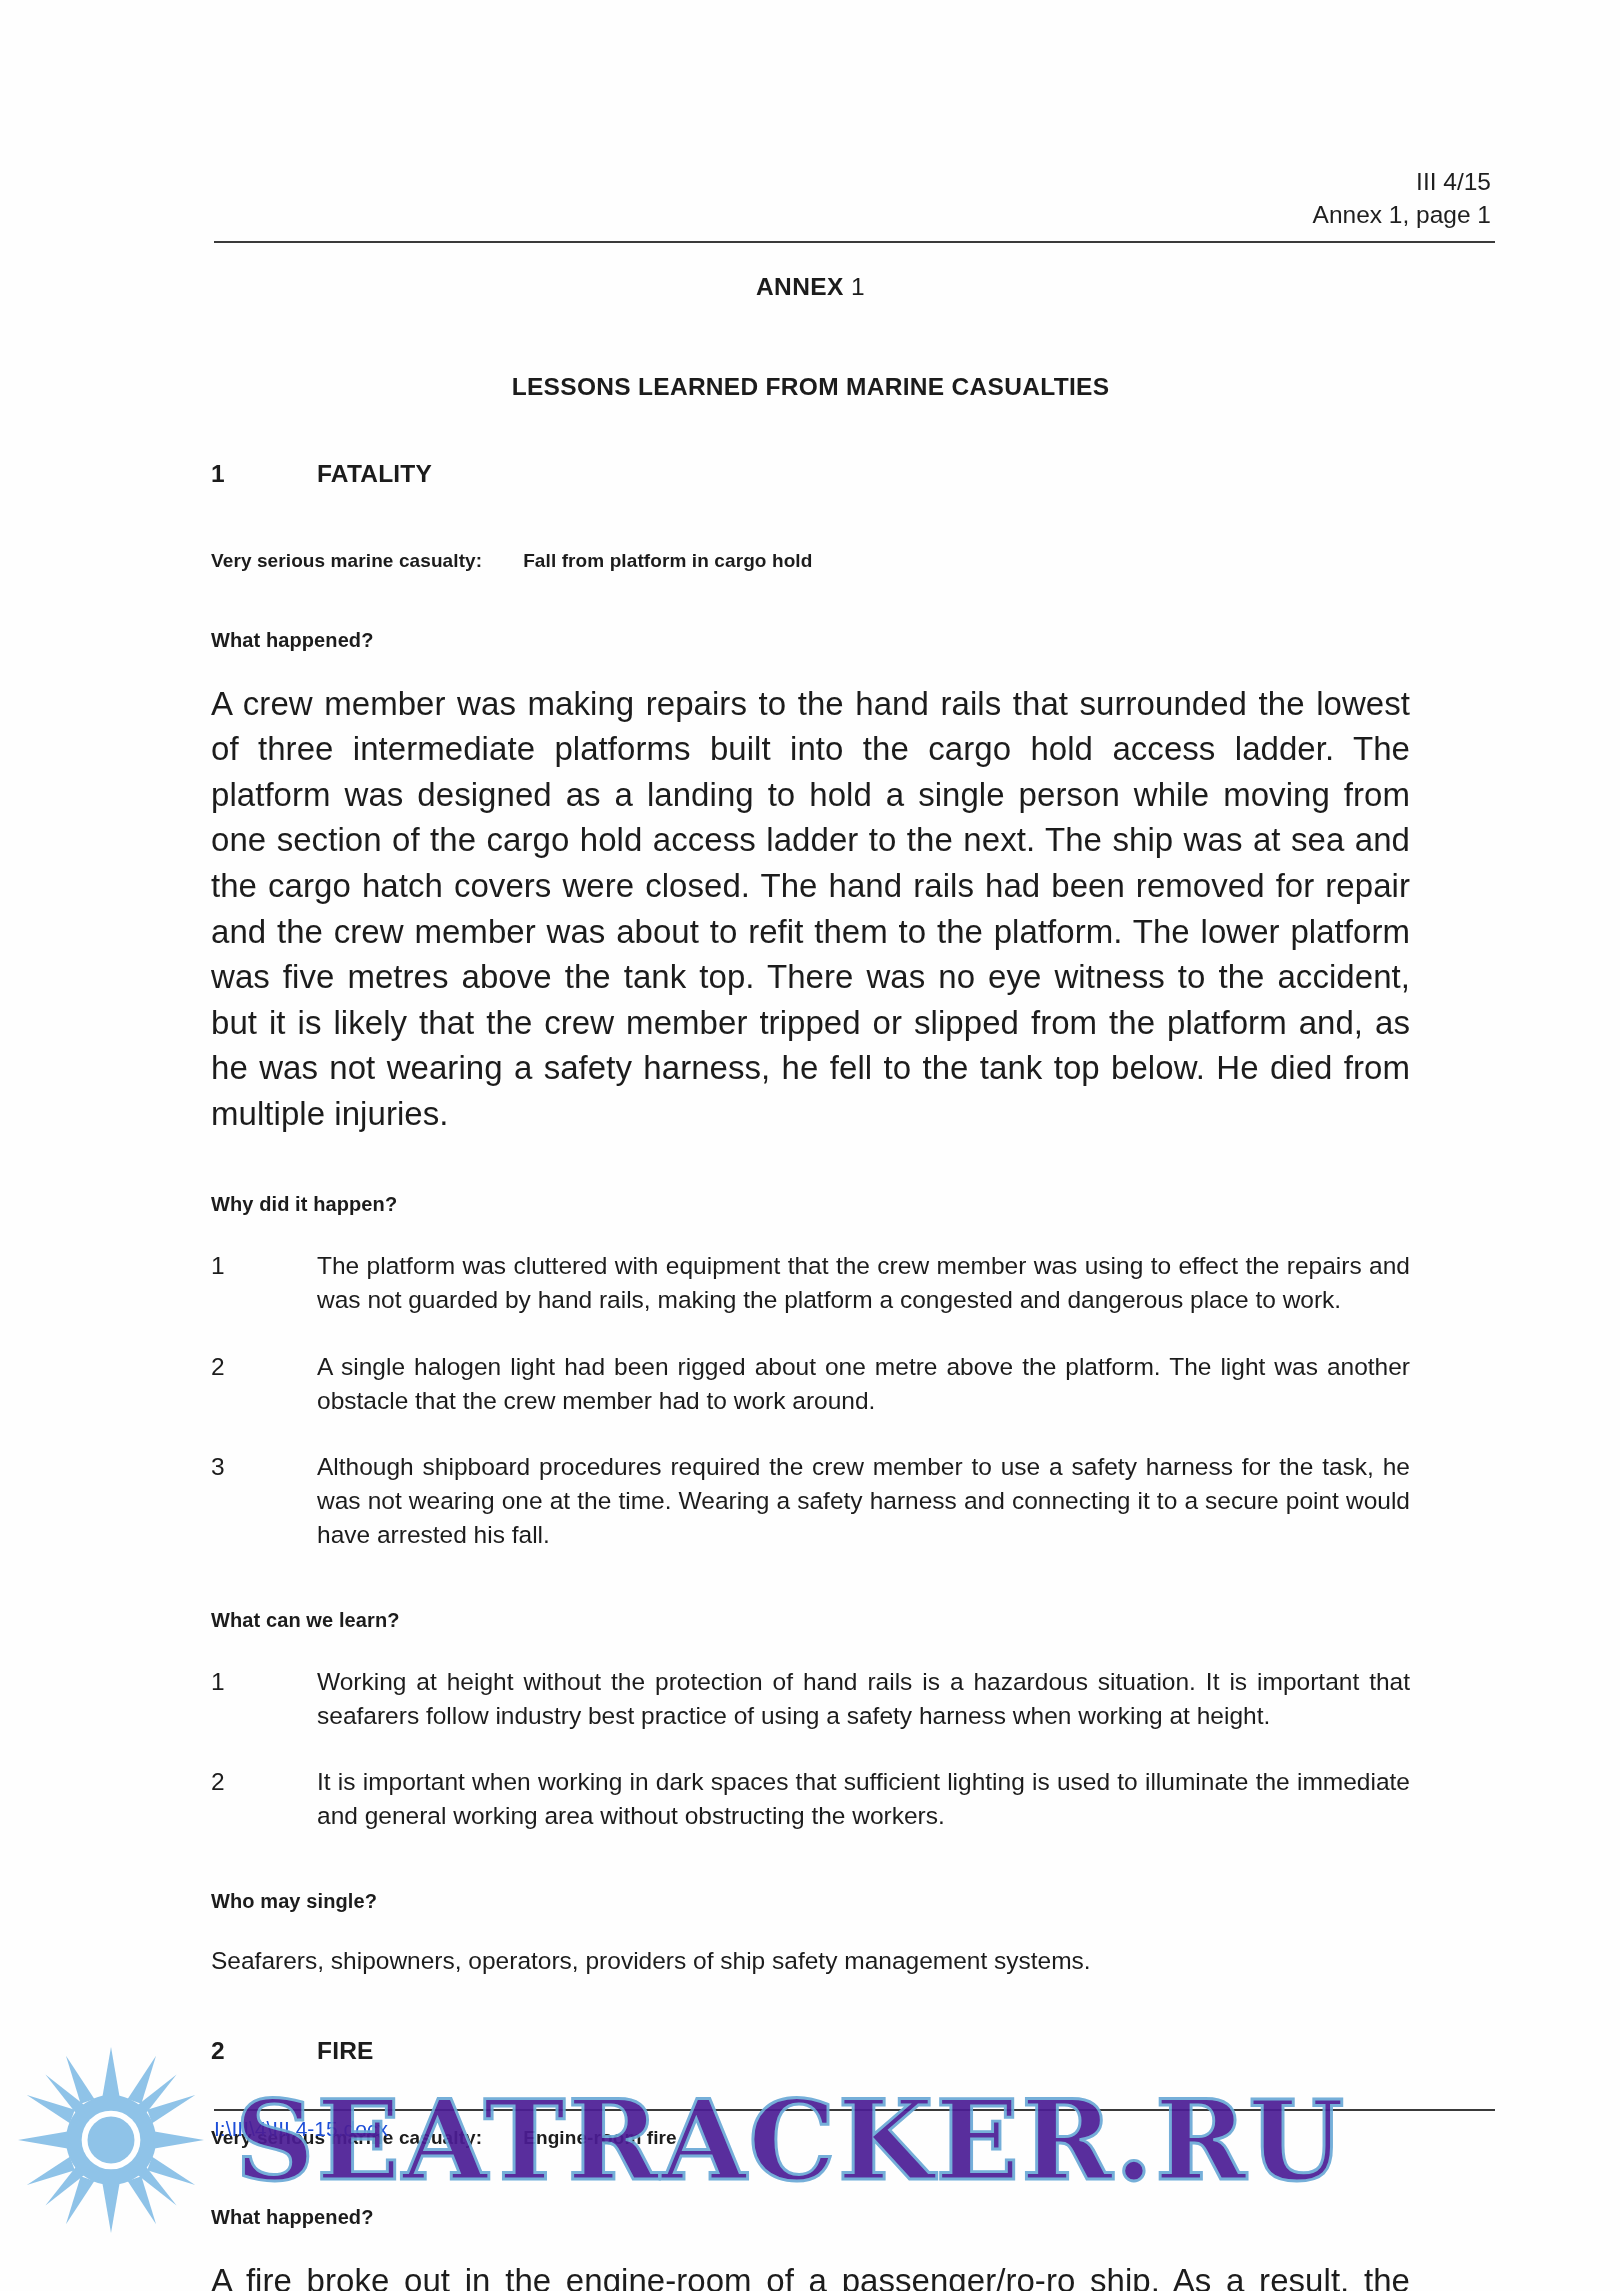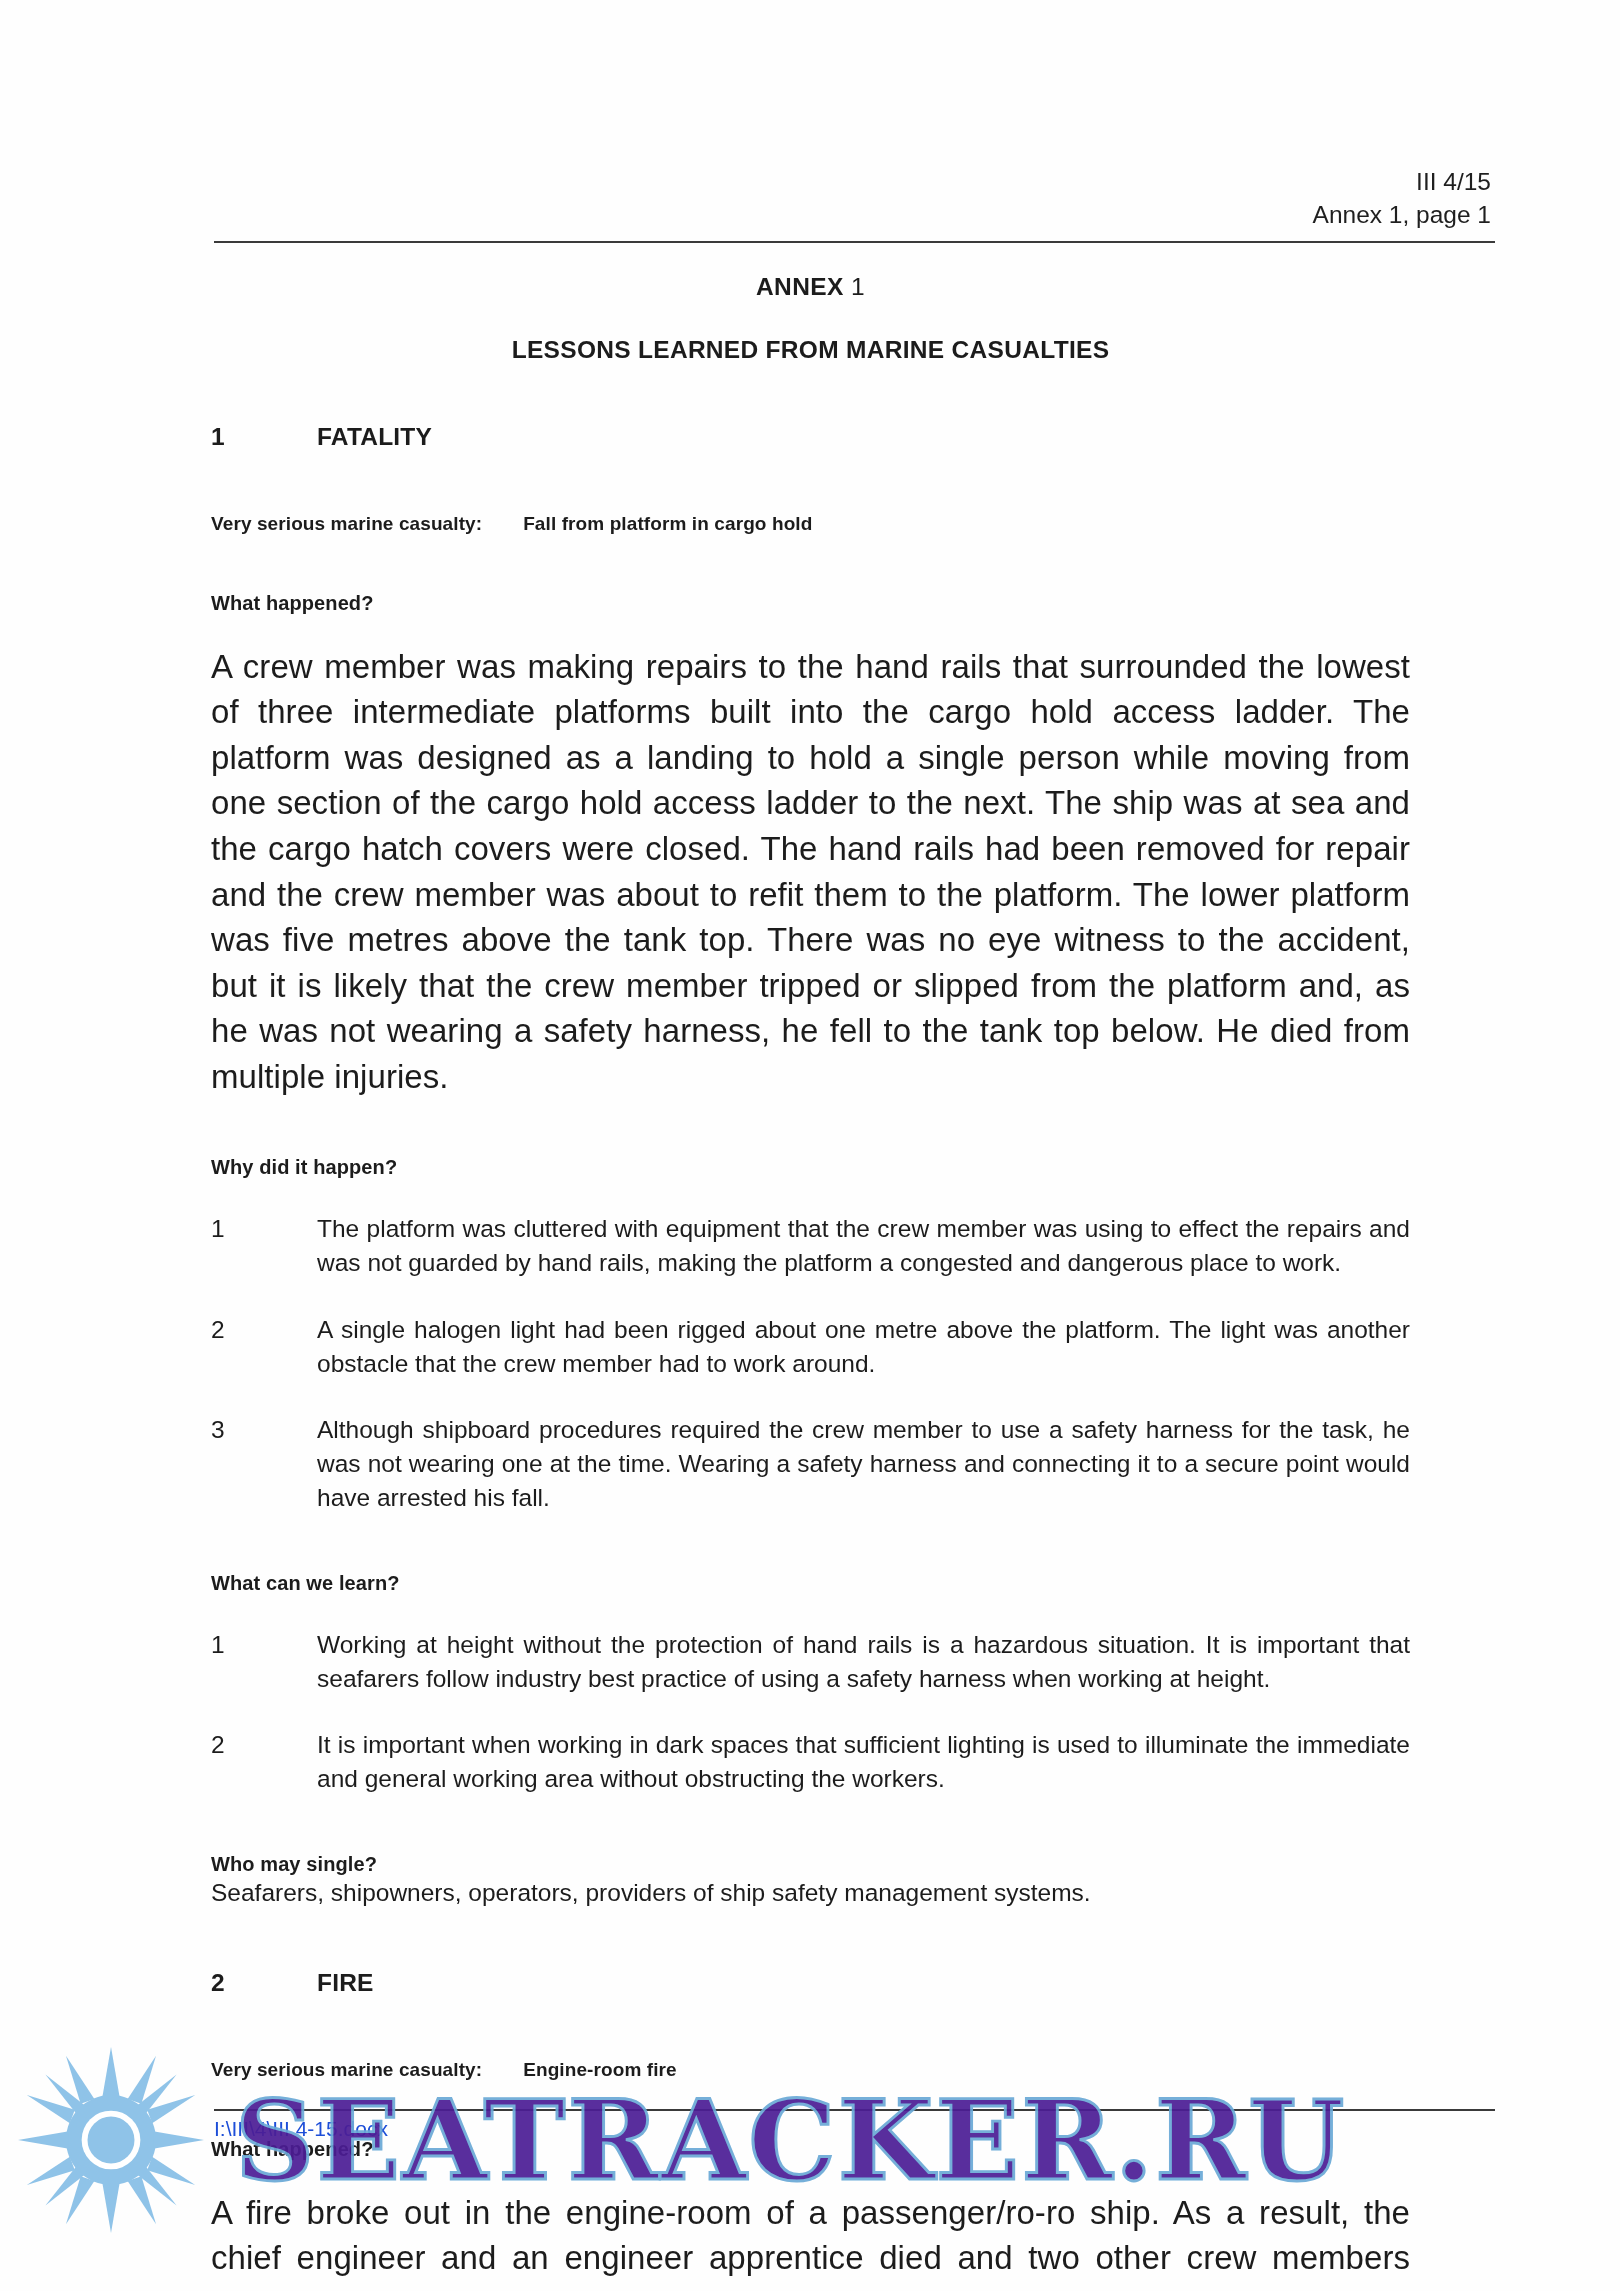--- a/index.html
+++ b/index.html
@@ -57,21 +57,21 @@
     margin: 0 0 0 0;
     padding-top: 5.9px;
   }
   .annex-title .num { font-weight: normal; }
 
   .doc-title {
     text-align: center;
     font-size: 24.5px;
     font-weight: bold;
     letter-spacing: 0.3px;
-    margin-top: 35px;
+    margin-top: 72px;
   }
 
   .section-head {
     display: flex;
     font-size: 24.5px;
     font-weight: bold;
     margin-top: 59px;
     letter-spacing: 0.2px;
   }
   .section-head .sec-num {
@@ -116,20 +116,21 @@
   .numbered .t {
     flex: 1;
     font-size: 24.5px;
     line-height: 1.38;
     text-align: justify;
   }
 
   .plain-para {
     font-size: 24.5px;
     line-height: 1.38;
+    margin-top: 31px;
   }
 
   
   .footer-rule {
     position: absolute;
     left: 214px;
     right: 125px;
     top: 2109px;
     height: 2px;
     background: #3a3a3a;

